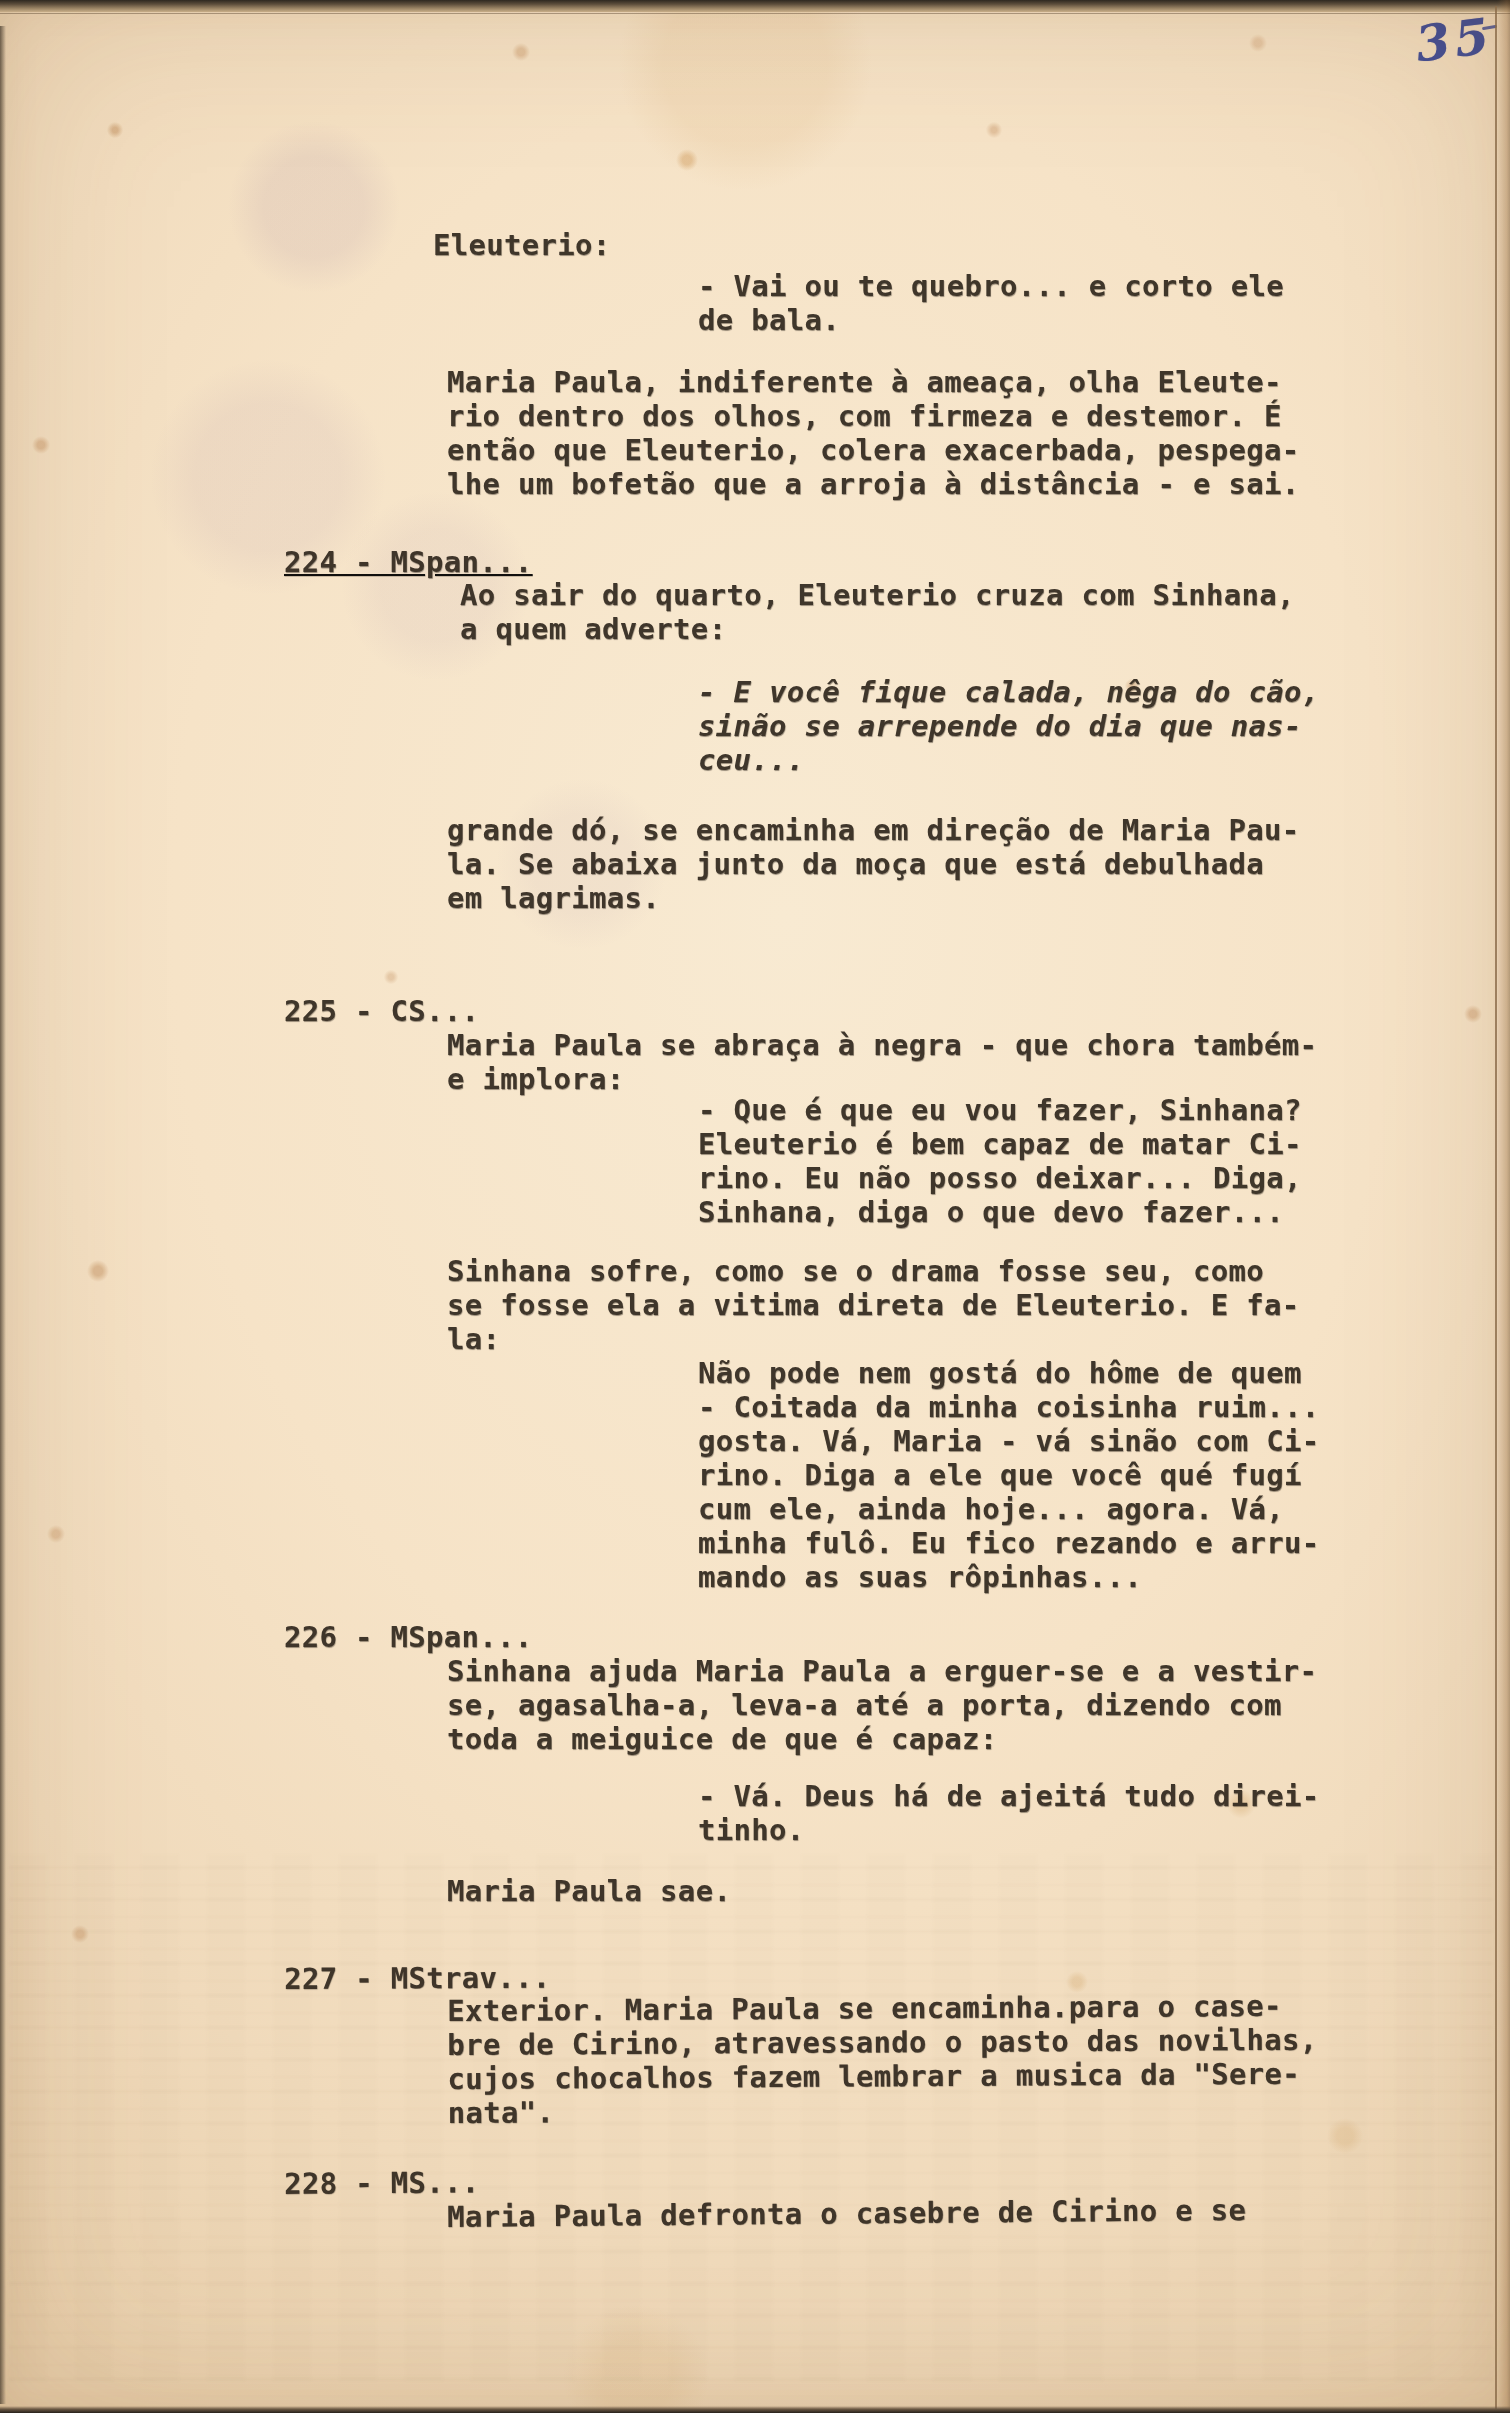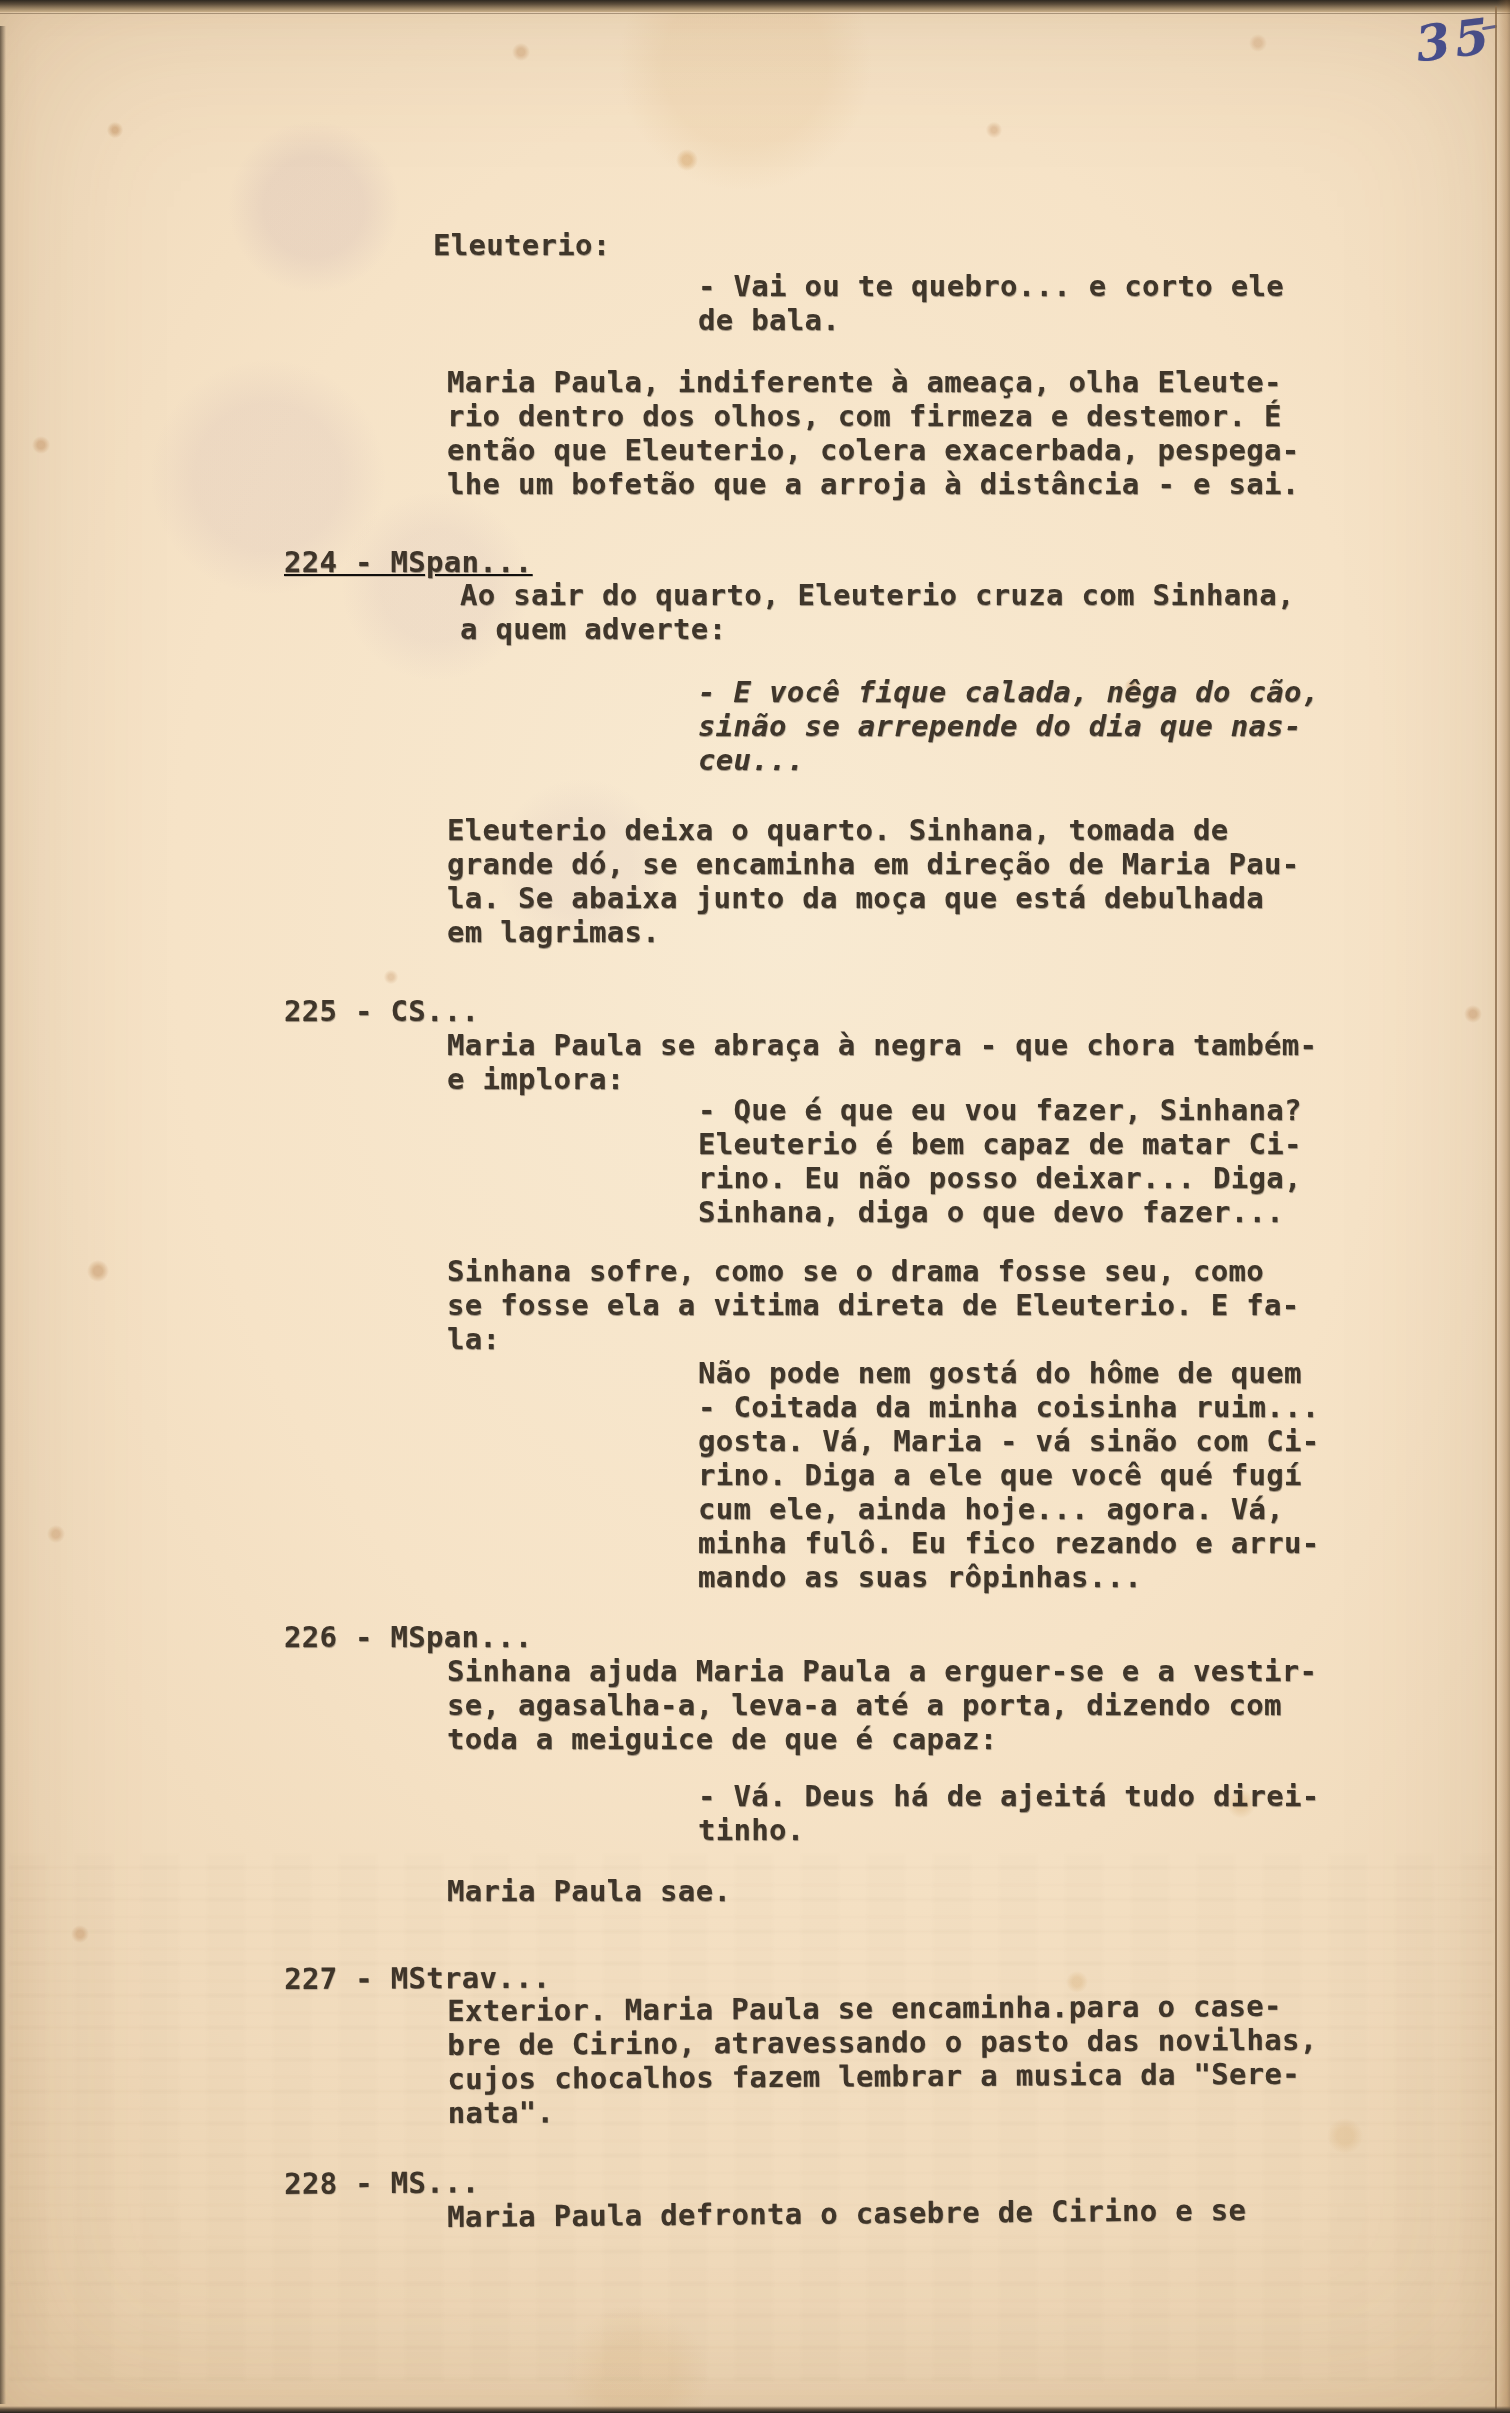--- a/index.html
+++ b/index.html
@@ -101,21 +101,20 @@
       <div class="block action" style="left: 460px; top: 578px;">
         <div class="tw-line">Ao sair do quarto, Eleuterio cruza com Sinhana,</div>
         <div class="tw-line">a quem adverte:</div>
       </div>
       <div class="block dialogue" style="left: 698px; top: 675px; font-style: italic;">
         <div class="tw-line">- E você fique calada, nêga do cão,</div>
         <div class="tw-line">sinão se arrepende do dia que nas-</div>
         <div class="tw-line">ceu...</div>
       </div>
       <div class="block action" style="left: 447px; top: 813px;">
-        <div class="tw-line">Eleuterio deixa o quarto. Sinhana, tomada de</div>
         <div class="tw-line">grande dó, se encaminha em direção de Maria Pau-</div>
         <div class="tw-line">la. Se abaixa junto da moça que está debulhada</div>
         <div class="tw-line">em lagrimas.</div>
       </div>
       <div class="block scene-heading" style="left: 284px; top: 994px;">
         <div class="tw-line">225 - CS...</div>
       </div>
       <div class="block action" style="left: 447px; top: 1028px;">
         <div class="tw-line">Maria Paula se abraça à negra - que chora também-</div>
         <div class="tw-line">e implora:</div>

